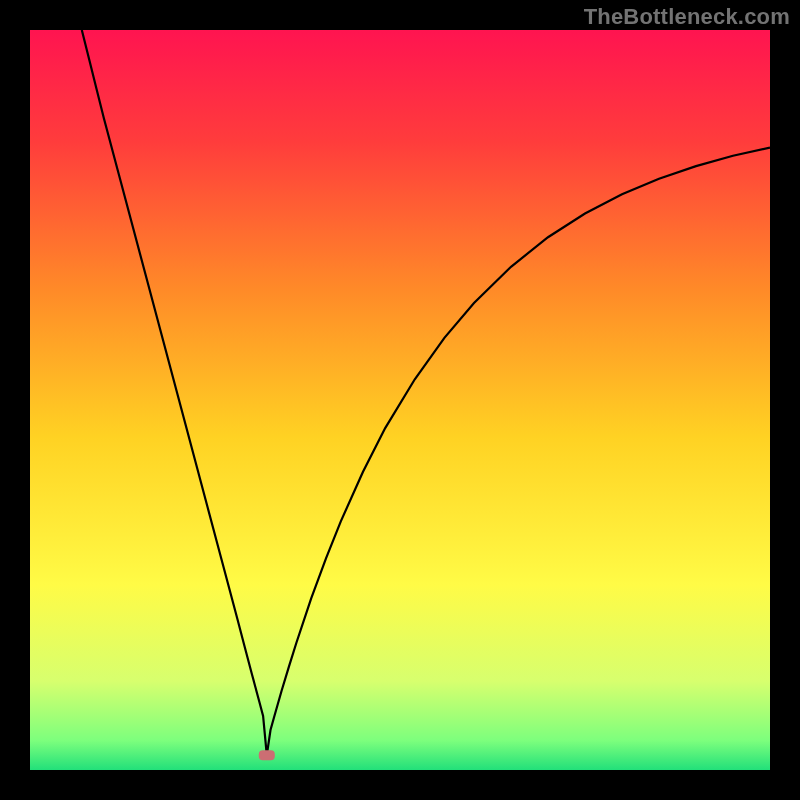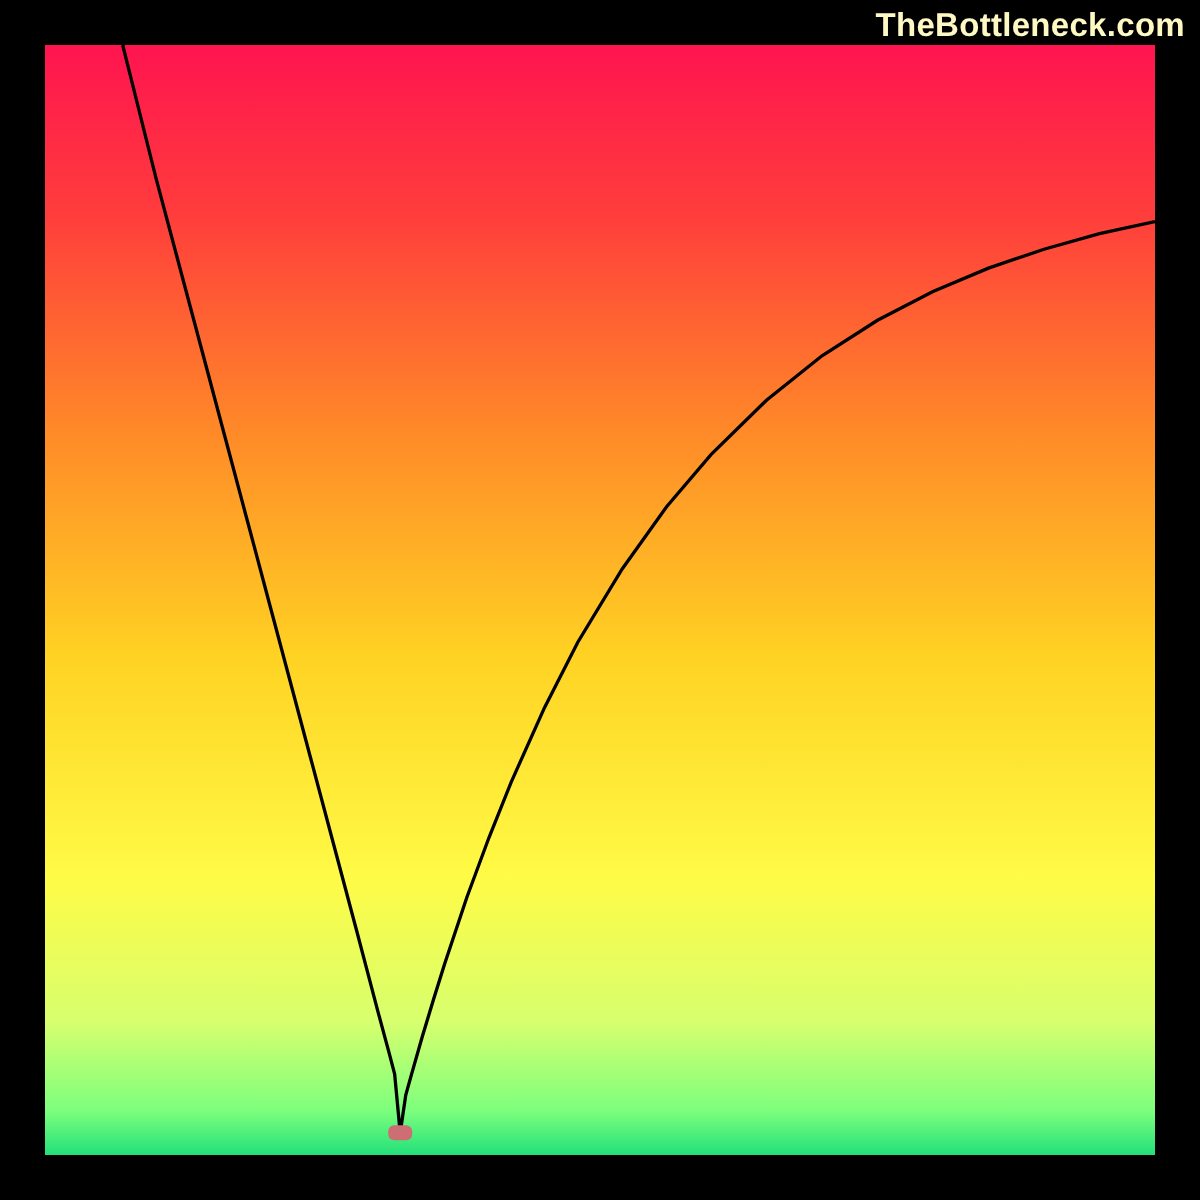--- a/index.html
+++ b/index.html
@@ -23,21 +23,21 @@
     width: 740px;
     height: 740px;
   }
   .watermark {
     position: absolute;
     top: 4px;
     right: 10px;
     font-family: Arial, Helvetica, sans-serif;
     font-size: 22px;
     font-weight: 600;
-    color: #fef9c3;
+    color: #737373;
     letter-spacing: 0.2px;
     user-select: none;
     text-align: right;
   }
   svg { display: block; }
 </style>
 </head>
 <body>
 
 <div class="chart-wrap">

